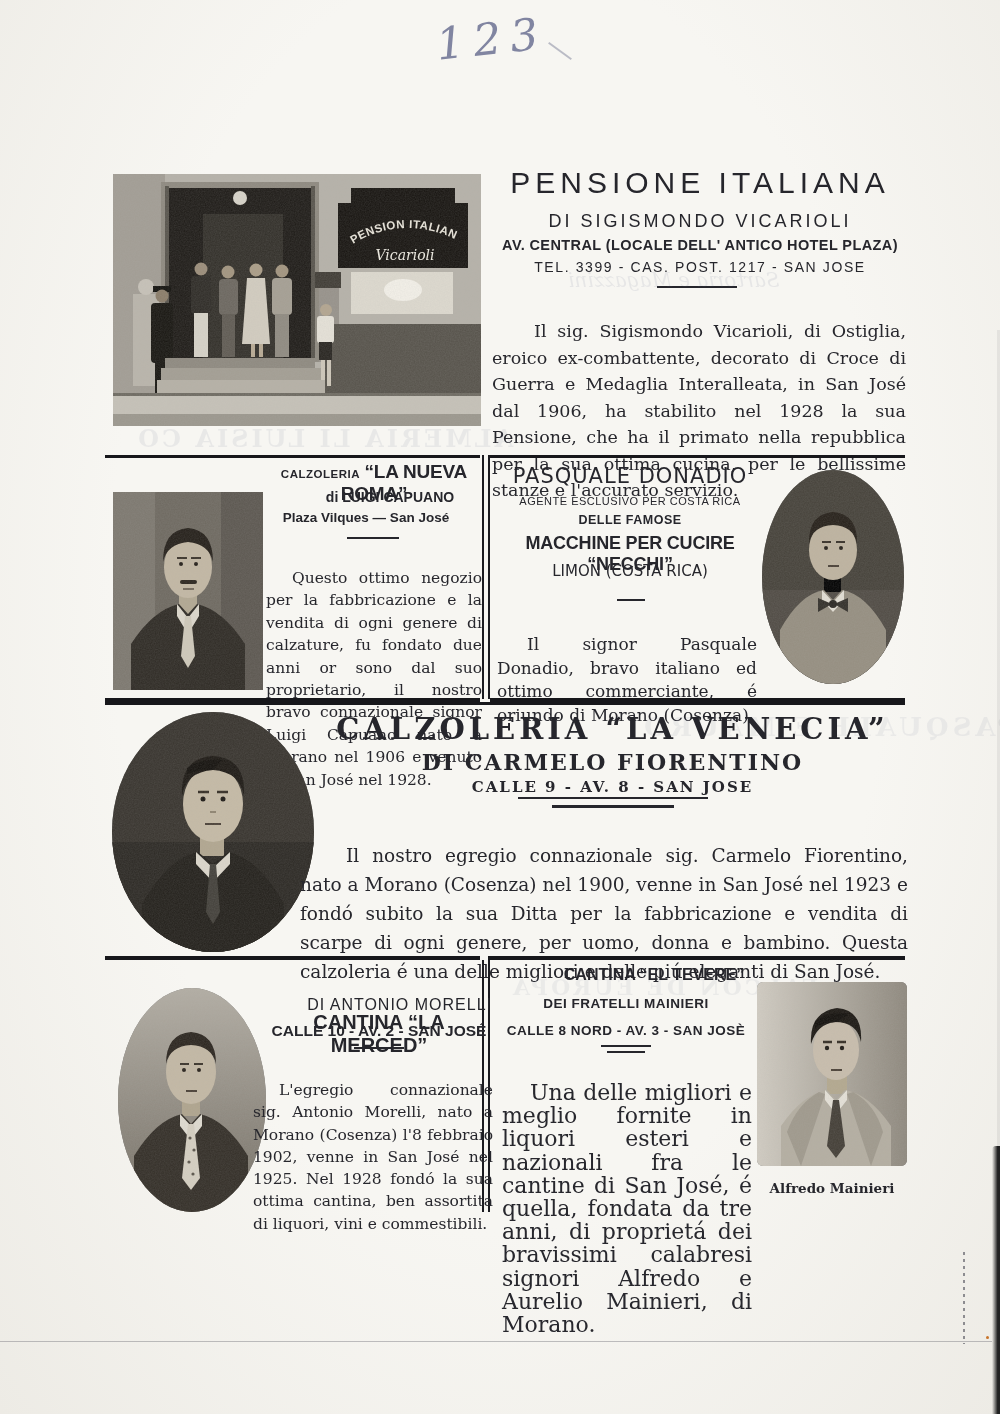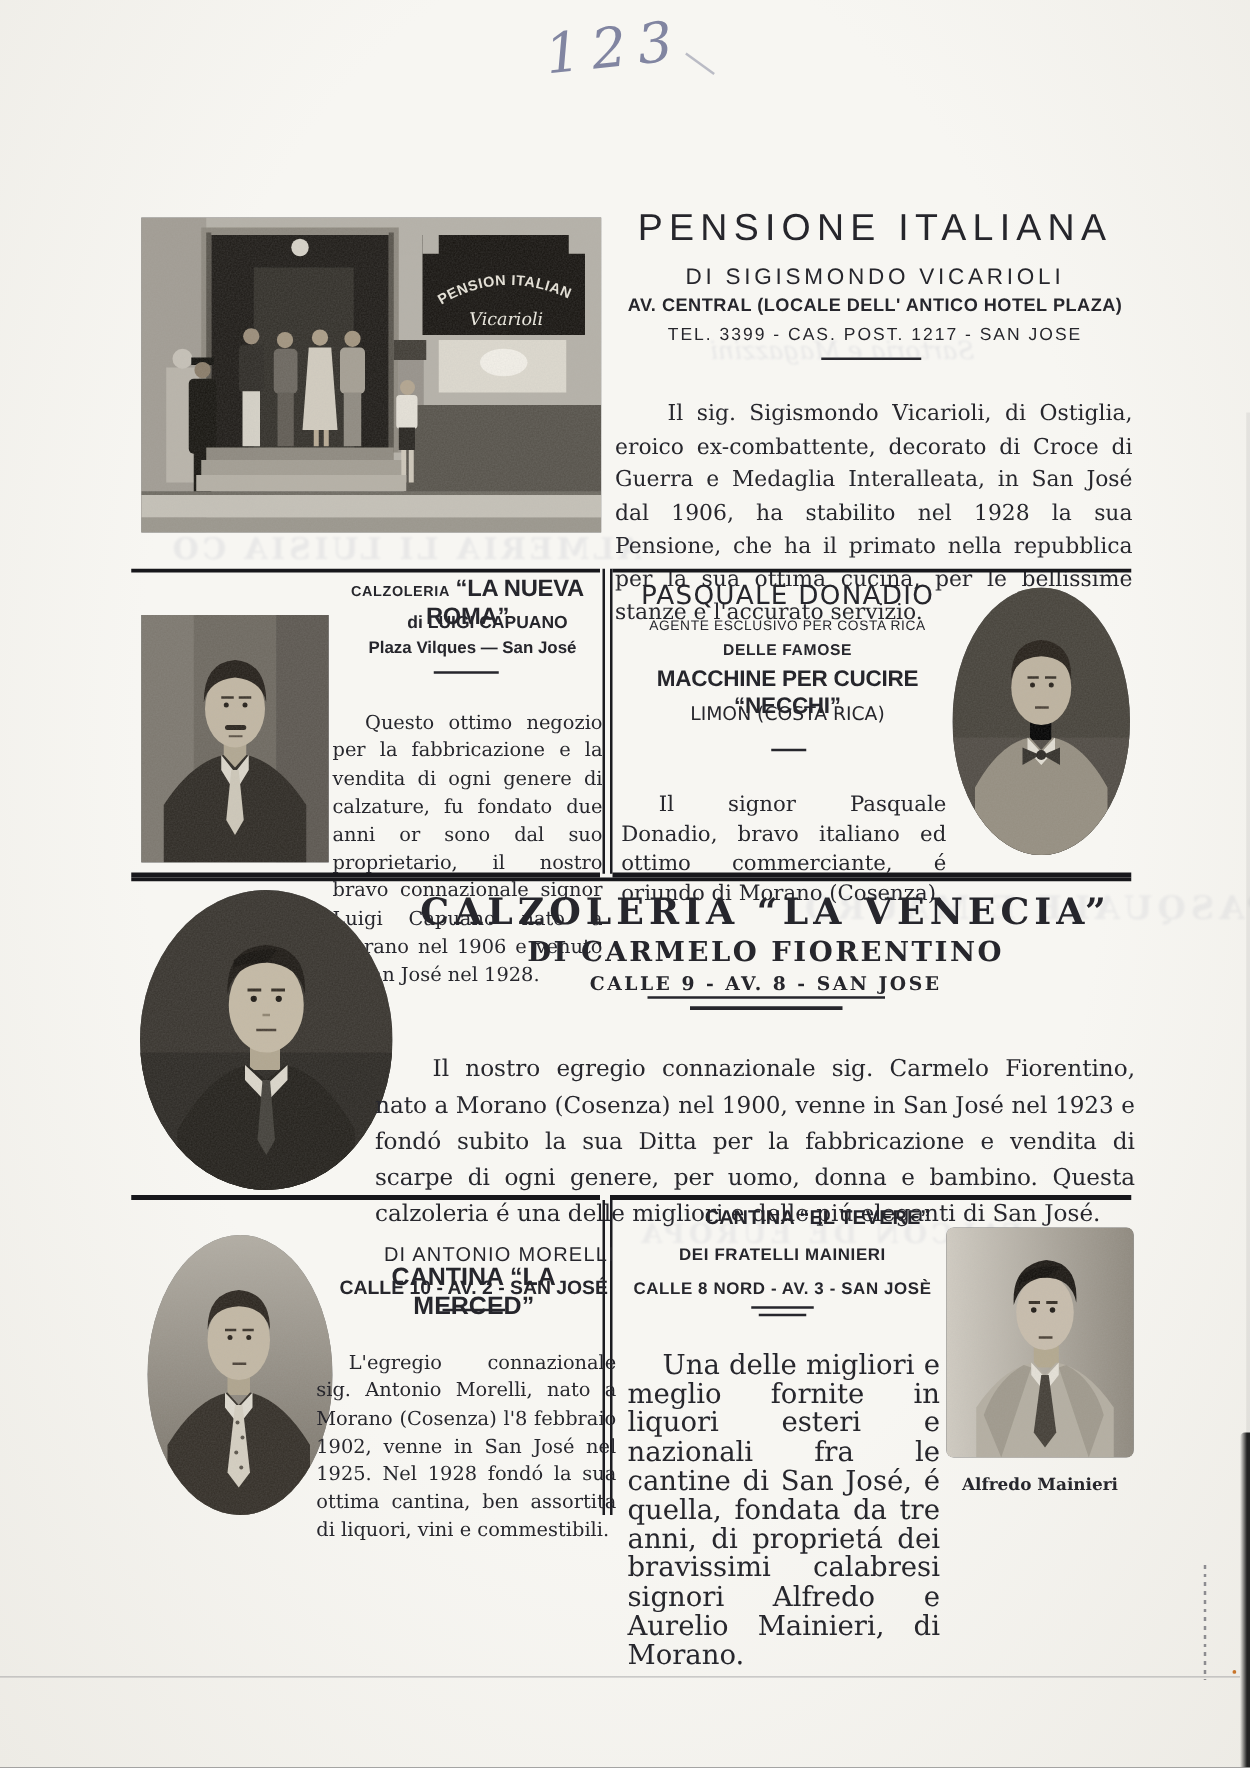--- a/index.html
+++ b/index.html
@@ -144,21 +144,21 @@
       <path d="M64 112 L75 126 L86 112 L86 124 L75 142 L64 124 Z" fill="#ddd8cc"></path>
       <path d="M72 124 L78 124 L82 164 L75 176 L68 164 Z" fill="#cfc9ba"></path>
       <rect width="150" height="198" filter="url(#grain)" opacity="0.5"></rect>
     </svg>
   </div>
   <div class="abs ctr" style="left:264px;top:461px;width:220px;">
     <span style="font-size:11.5px;font-weight:700;letter-spacing:.5px;">CALZOLERIA</span>
     <span style="font-size:19px;font-weight:700;letter-spacing:-0.2px;">“LA NUEVA ROMA”</span>
   </div>
   <div class="abs ctr" style="left:264px;top:489px;width:252px;font-size:14px;font-weight:700;">di LUIGI CAPUANO</div>
-  <div class="abs ctr" style="left:268px;top:510px;width:220px;font-size:13.5px;font-weight:700;">Plaza Vilques  —  San José</div>
+  <div class="abs ctr" style="left:256px;top:510px;width:220px;font-size:13.5px;font-weight:700;">Plaza Vilques  —  San José</div>
   <div class="abs rule" style="left:347px;top:537px;width:52px;height:2px;"></div>
   <div class="abs body-text" style="left:266px;top:546px;width:216px;font-size:15.5px;line-height:22.4px;text-indent:26px;">Questo ottimo negozio per la fabbricazione e la vendita di ogni genere di calzature, fu fondato due anni or sono dal suo proprietario, il nostro bravo connazionale signor Luigi Capuano nato a Morano nel 1906 e venuto in San José nel 1928.</div>
 
   <div class="abs ctr" style="left:498px;top:464px;width:264px;font-size:21px;letter-spacing:1px;font-family:'DejaVu Sans',sans-serif;">PASQUALE DONADIO</div>
   <div class="abs ctr" style="left:495px;top:495px;width:270px;font-size:11px;font-weight:400;letter-spacing:.5px;">AGENTE ESCLUSIVO PER COSTA RICA</div>
   <div class="abs ctr" style="left:495px;top:513px;width:270px;font-size:12.5px;font-weight:700;letter-spacing:.5px;">DELLE FAMOSE</div>
   <div class="abs ctr" style="left:493px;top:533px;width:274px;font-size:18px;font-weight:700;letter-spacing:-0.2px;">MACCHINE PER CUCIRE “NECCHI”</div>
   <div class="abs ctr" style="left:495px;top:562px;width:270px;font-size:15px;font-family:'DejaVu Sans',sans-serif;text-align:center;">LIMON (COSTA RICA)</div>
   <div class="abs rule" style="left:617px;top:599px;width:28px;height:2px;"></div>
   <div class="abs body-text" style="left:497px;top:612px;width:260px;font-size:17px;line-height:23.5px;text-indent:30px;">Il signor Pasquale Donadio, bravo italiano ed ottimo commerciante, é oriundo di Morano (Cosenza).</div>

